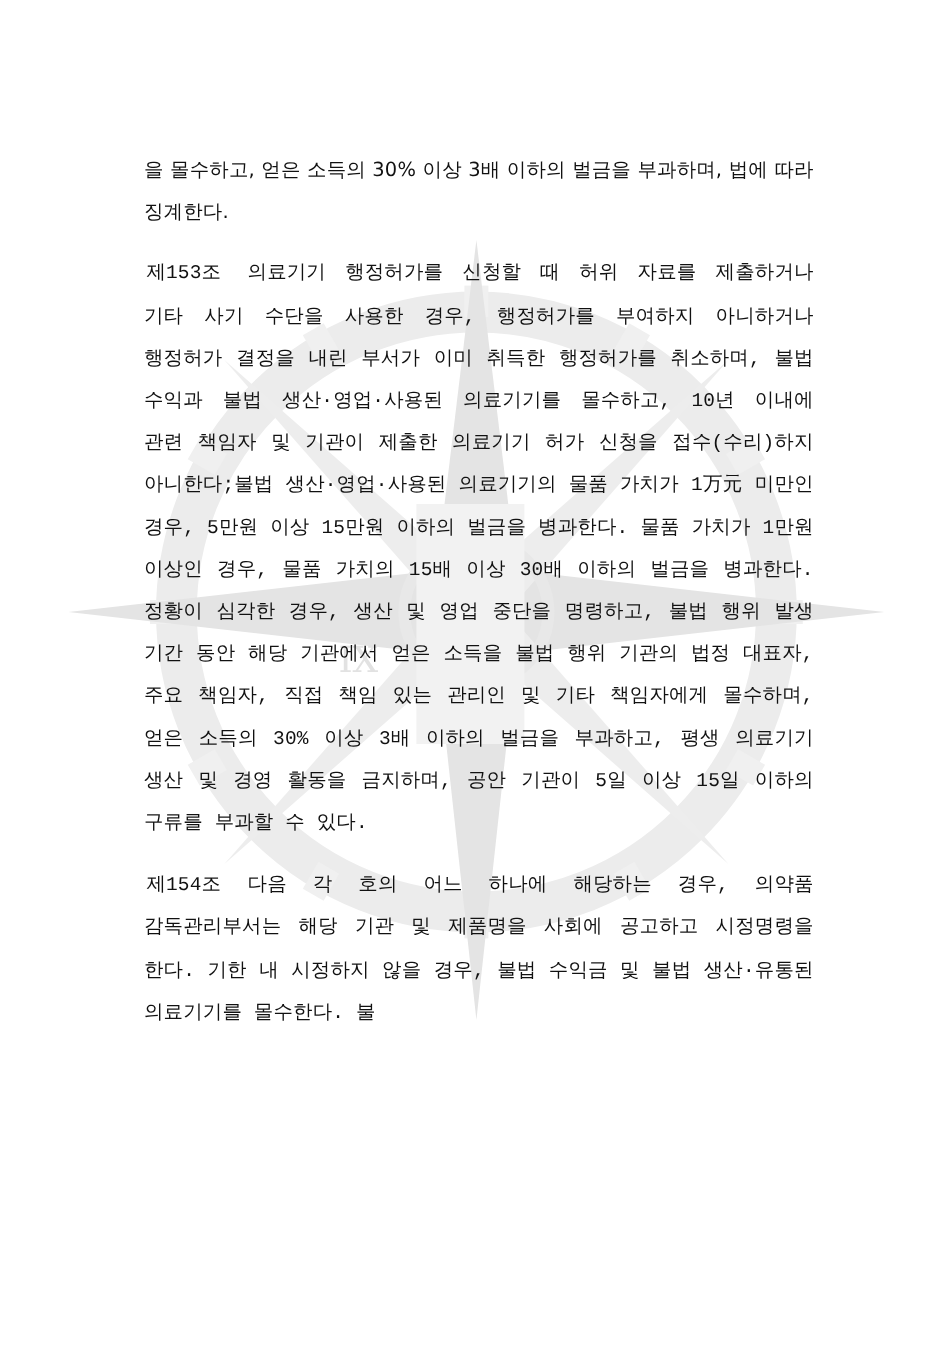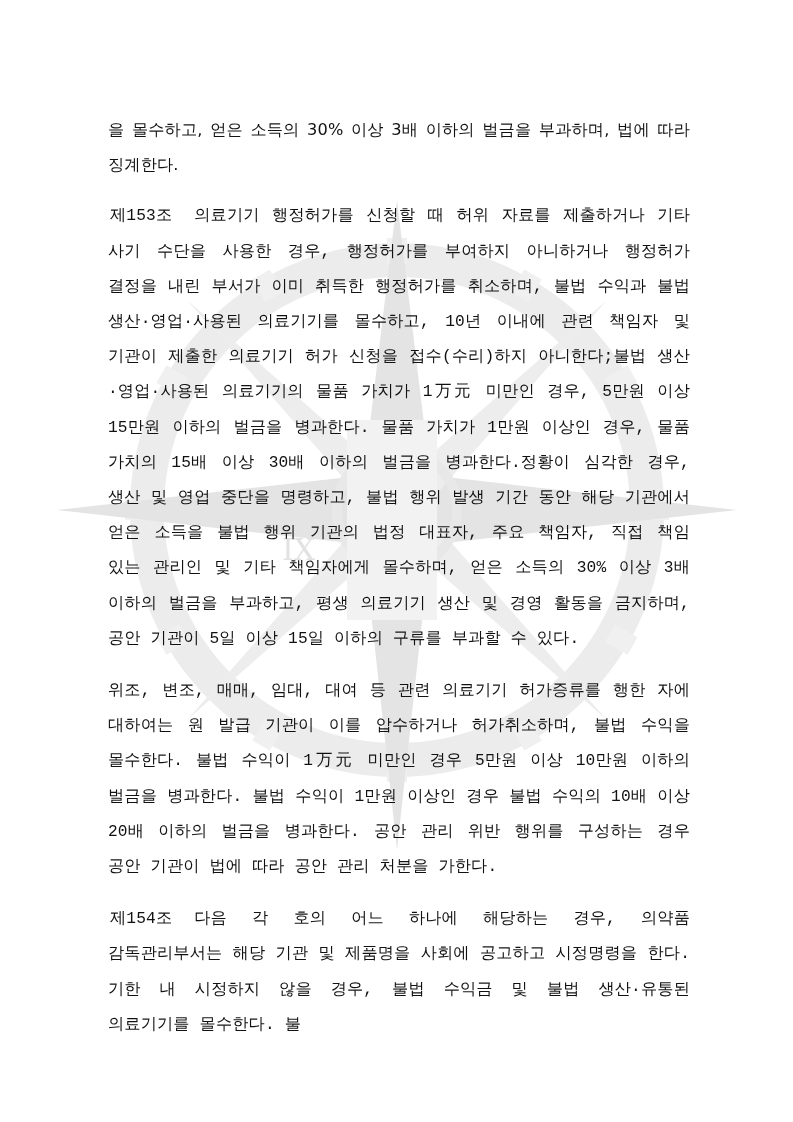--- a/index.html
+++ b/index.html
@@ -34,21 +34,21 @@
     .content {
       position: absolute;
       left: 108px;
       top: 112px;
       width: 582px;
       z-index: 1;
       font-size: 16.2px;
       line-height: 35.2px;
     }
     .para {
-      margin: 0;
+      margin: 12px;
       text-align: justify;
       word-break: keep-all;
       letter-spacing: 0.15px;
     }
     .para + .para { margin-top: 17px; font-family: Liberation Mono, monospace; }
     .article-no {
       display: inline-block;
       margin-left: 2px;
       margin-right: 22px;
     }
@@ -104,19 +104,16 @@
   </svg>
 
   <div class="content">
     <p class="para">
       <span>을 몰수하고, 얻은 소득의 30% 이상 3배 이하의 벌금을 부과하며, 법에 따라 징계한다.</span>
     </p>
     <p class="para">
       <span class="article-no">제153조</span><span>의료기기 행정허가를 신청할 때 허위 자료를 제출하거나 기타 사기 수단을 사용한 경우, 행정허가를 부여하지 아니하거나 행정허가 결정을 내린 부서가 이미 취득한 행정허가를 취소하며, 불법 수익과 불법 생산·영업·사용된 의료기기를 몰수하고, 10년 이내에 관련 책임자 및 기관이 제출한 의료기기 허가 신청을 접수(수리)하지 아니한다;불법 생산·영업·사용된 의료기기의 물품 가치가 1万元 미만인 경우, 5만원 이상 15만원 이하의 벌금을 병과한다. 물품 가치가 1만원 이상인 경우, 물품 가치의 15배 이상 30배 이하의 벌금을 병과한다.정황이 심각한 경우, 생산 및 영업 중단을 명령하고, 불법 행위 발생 기간 동안 해당 기관에서 얻은 소득을 불법 행위 기관의 법정 대표자, 주요 책임자, 직접 책임 있는 관리인 및 기타 책임자에게 몰수하며, 얻은 소득의 30% 이상 3배 이하의 벌금을 부과하고, 평생 의료기기 생산 및 경영 활동을 금지하며, 공안 기관이 5일 이상 15일 이하의 구류를 부과할 수 있다.</span>
     </p>
     <p class="para">
-      <span>위조, 변조, 매매, 임대, 대여 등 관련 의료기기 허가증류를 행한 자에 대하여는 원 발급 기관이 이를 압수하거나 허가취소하며, 불법 수익을 몰수한다. 불법 수익이 1万元 미만인 경우 5만원 이상 10만원 이하의 벌금을 병과한다. 불법 수익이 1만원 이상인 경우 불법 수익의 10배 이상 20배 이하의 벌금을 병과한다. 공안 관리 위반 행위를 구성하는 경우 공안 기관이 법에 따라 공안 관리 처분을 가한다.</span>
-    </p>
-    <p class="para">
       <span class="article-no">제154조</span><span>다음 각 호의 어느 하나에 해당하는 경우, 의약품 감독관리부서는 해당 기관 및 제품명을 사회에 공고하고 시정명령을 한다. 기한 내 시정하지 않을 경우, 불법 수익금 및 불법 생산·유통된 의료기기를 몰수한다. 불</span>
     </p>
   </div>
 </div>
 
 </body></html>

